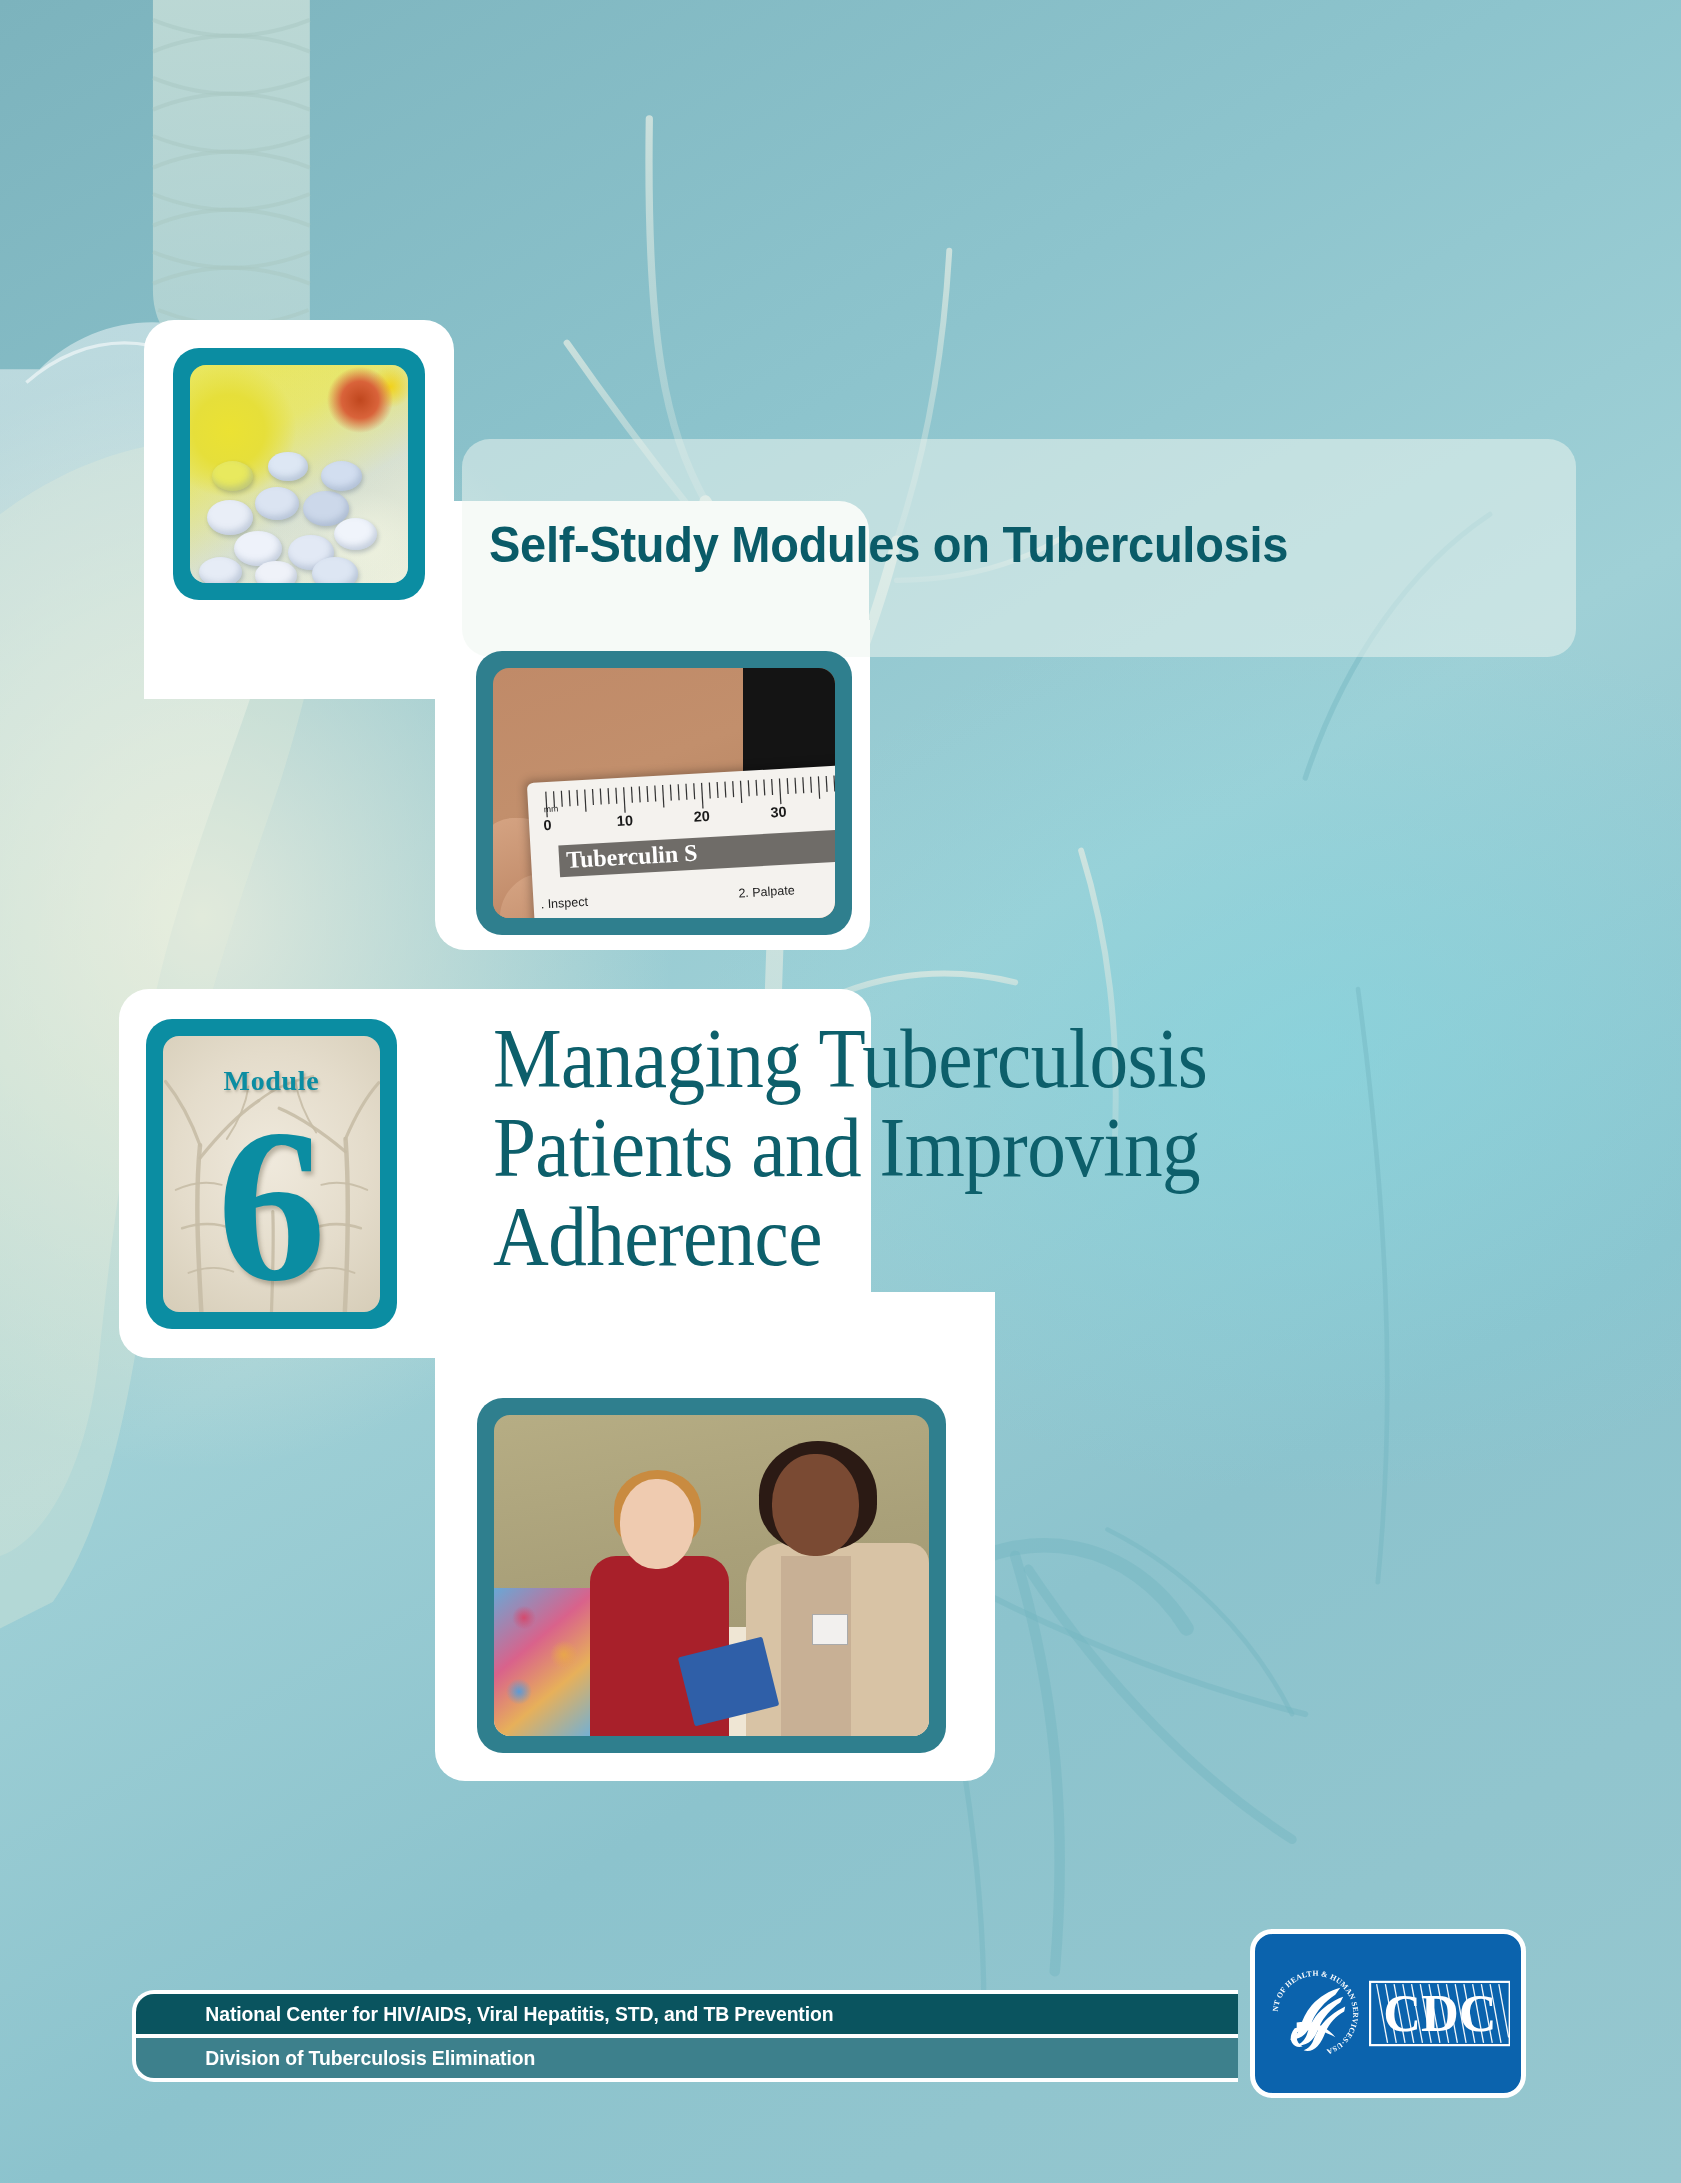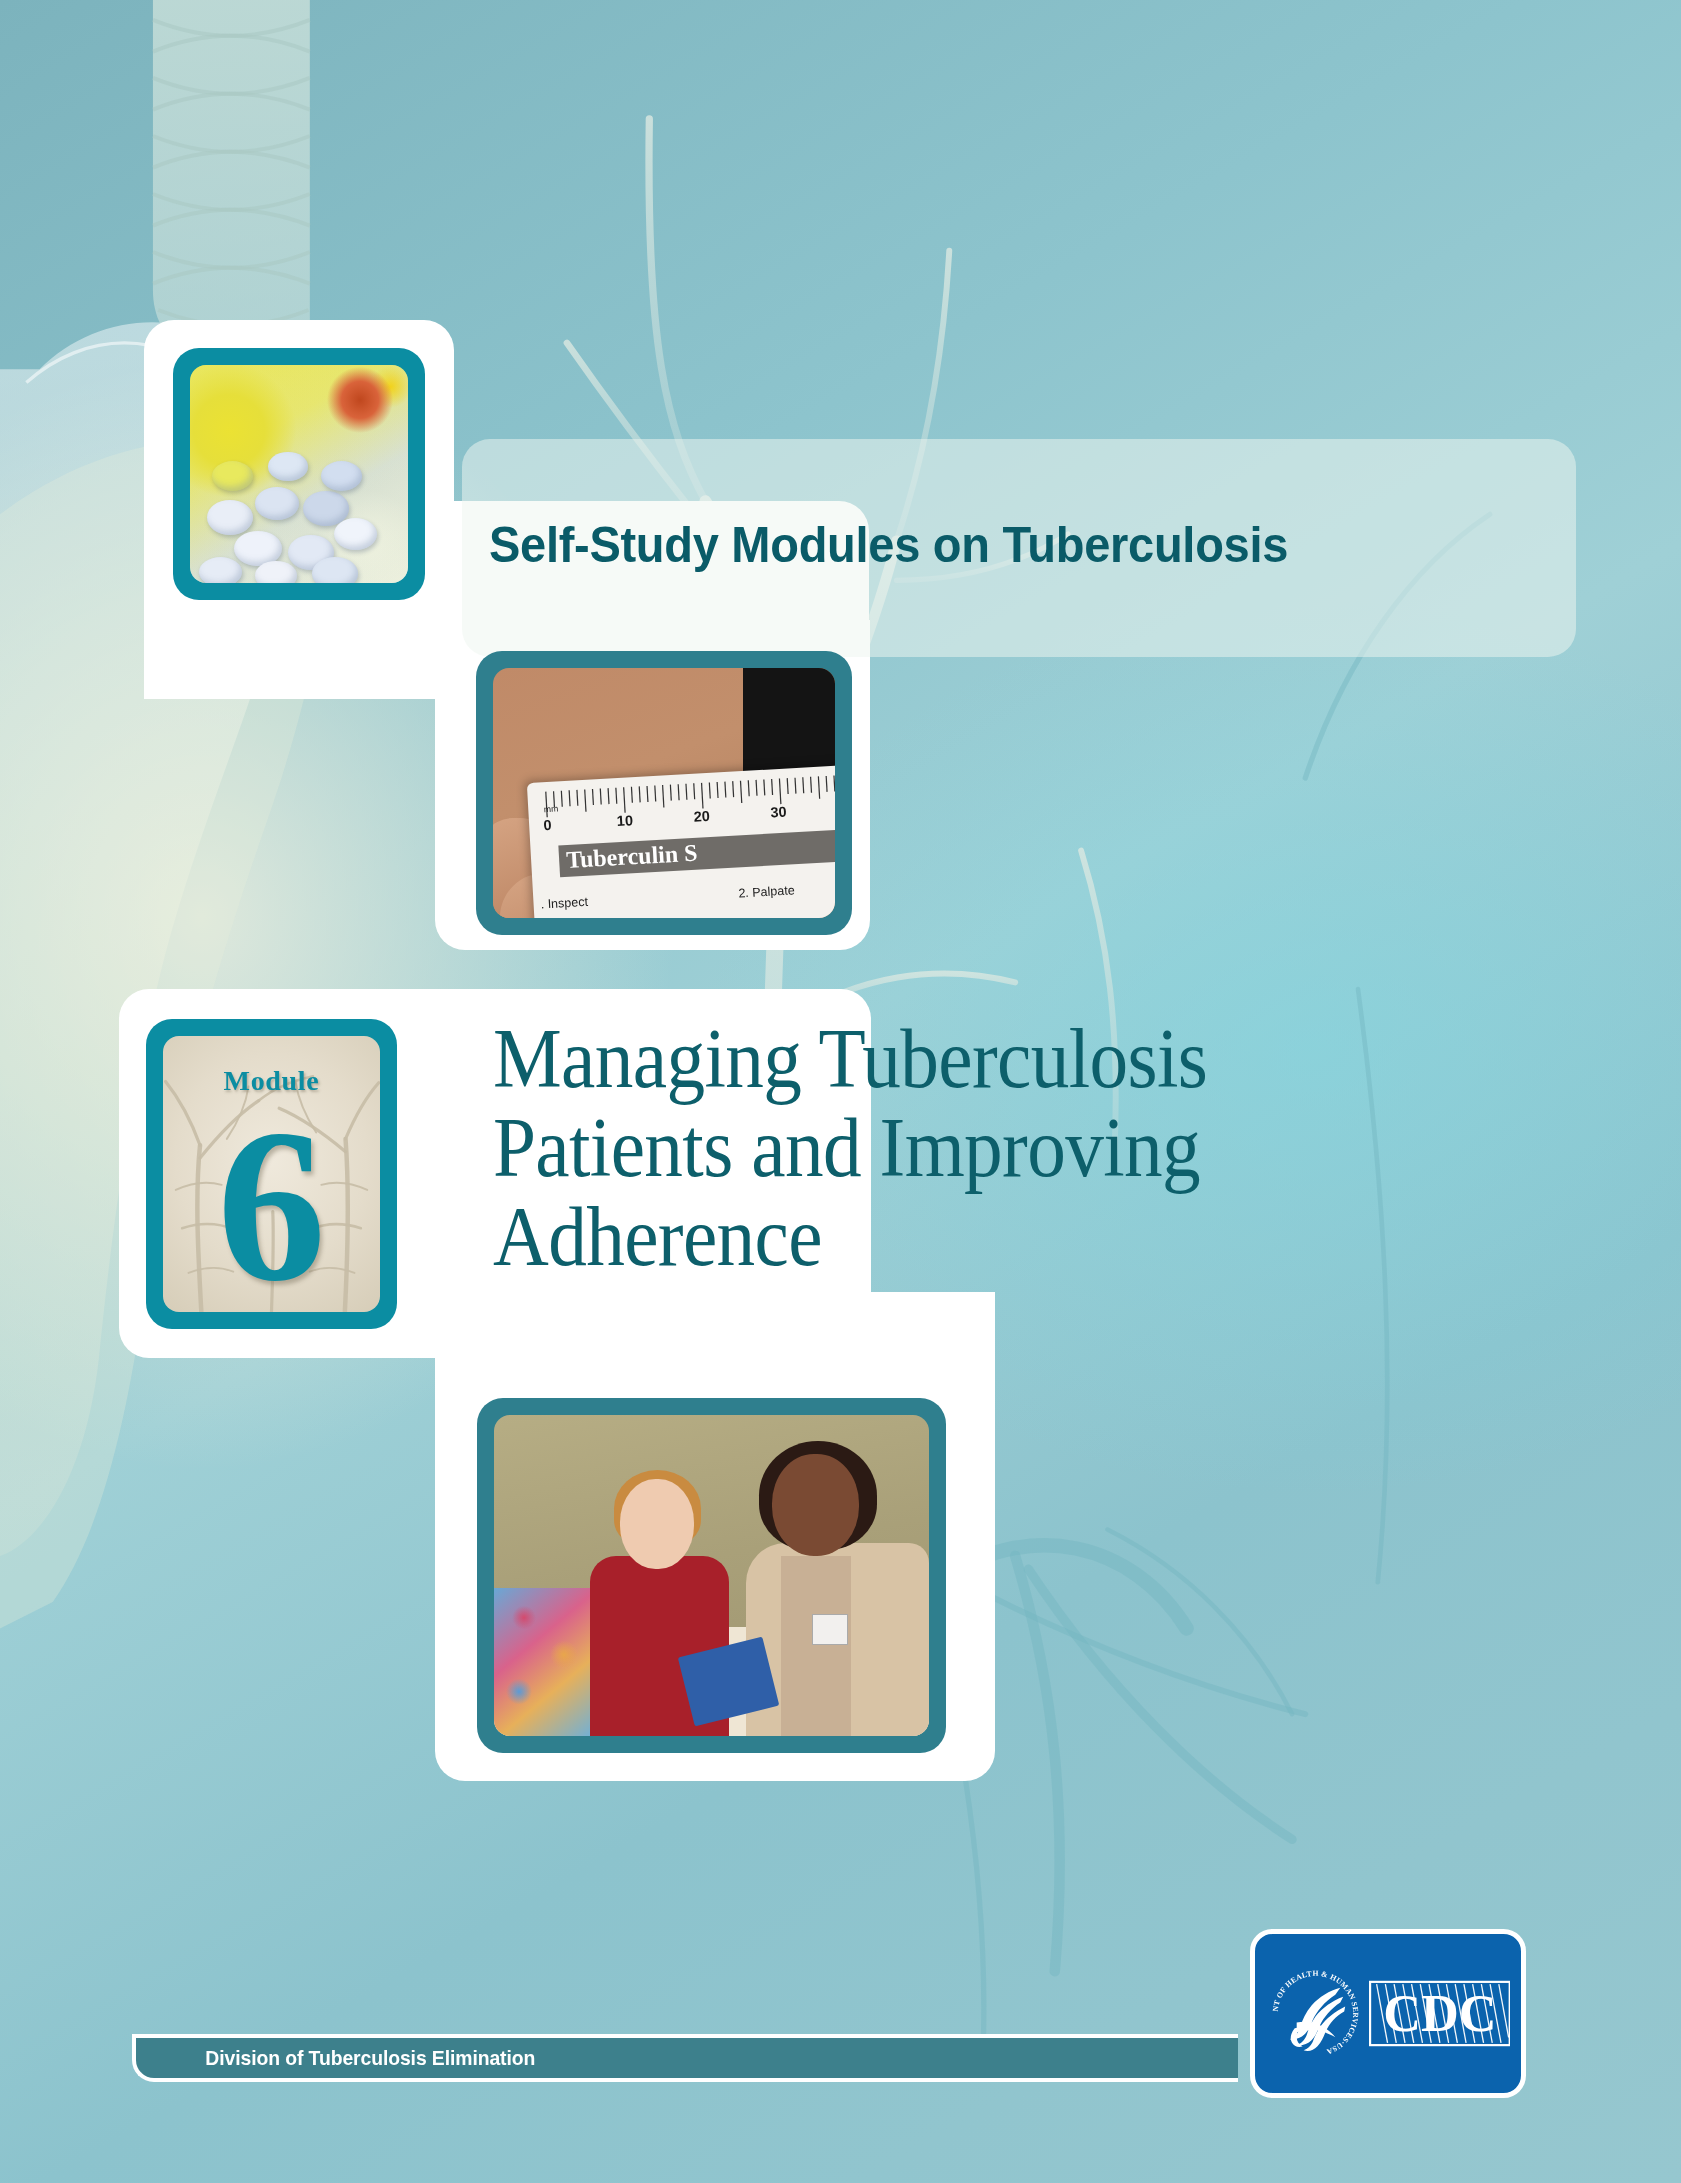--- a/index.html
+++ b/index.html
@@ -341,20 +341,23 @@
         <div class="cons-p2-body"></div>
         <div class="cons-p2-inner"></div>
         <div class="cons-p2-hair"></div>
         <div class="cons-p2-head"></div>
         <div class="cons-badge"></div>
         <div class="cons-clip"></div>
       </div>
     </div>
   </div>
 
+  <div class="bar bar-top">
+    <div class="lbl">National Center for HIV/AIDS, Viral Hepatitis, STD, and TB Prevention</div>
+  </div>
   <div class="bar-gapline"></div>
   <div class="bar bar-bot">
     <div class="lbl">Division of Tuberculosis Elimination</div>
   </div>
 
   <div class="cdc">
     <svg class="cdc-seal" viewBox="0 0 200 200">
       <defs>
         <path id="sealArc" d="M 100,100 m -76,0 a 76,76 0 1,1 152,0 a 76,76 0 1,1 -152,0"></path>
       </defs>

